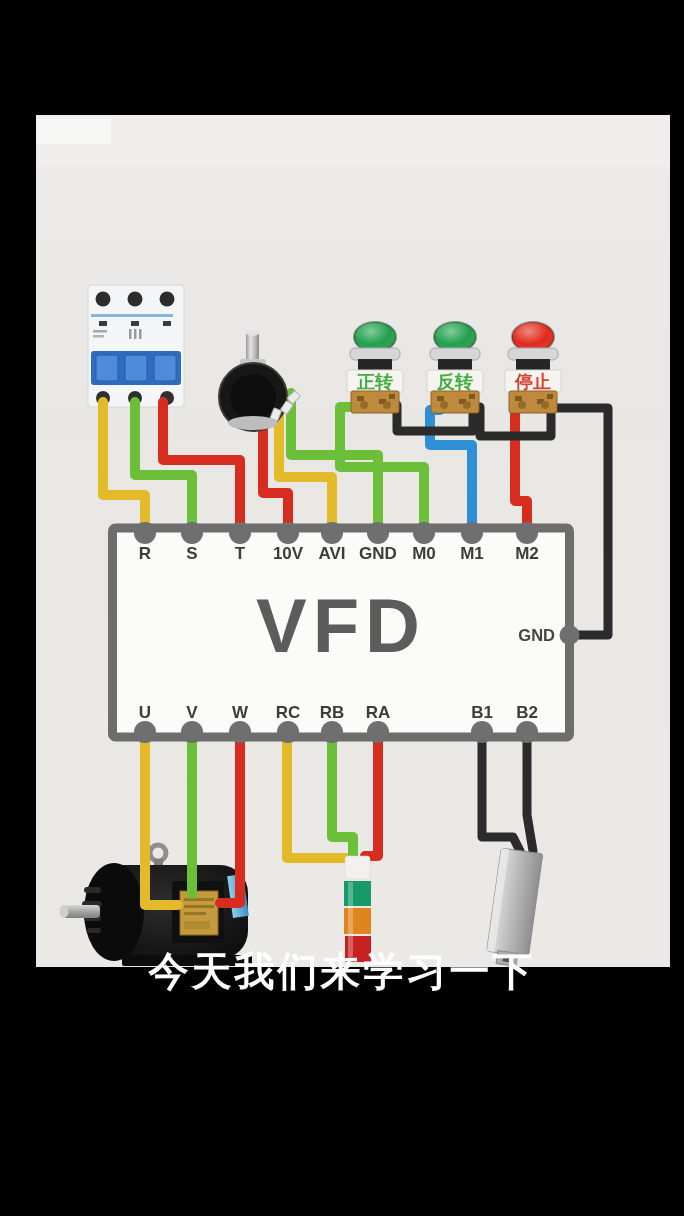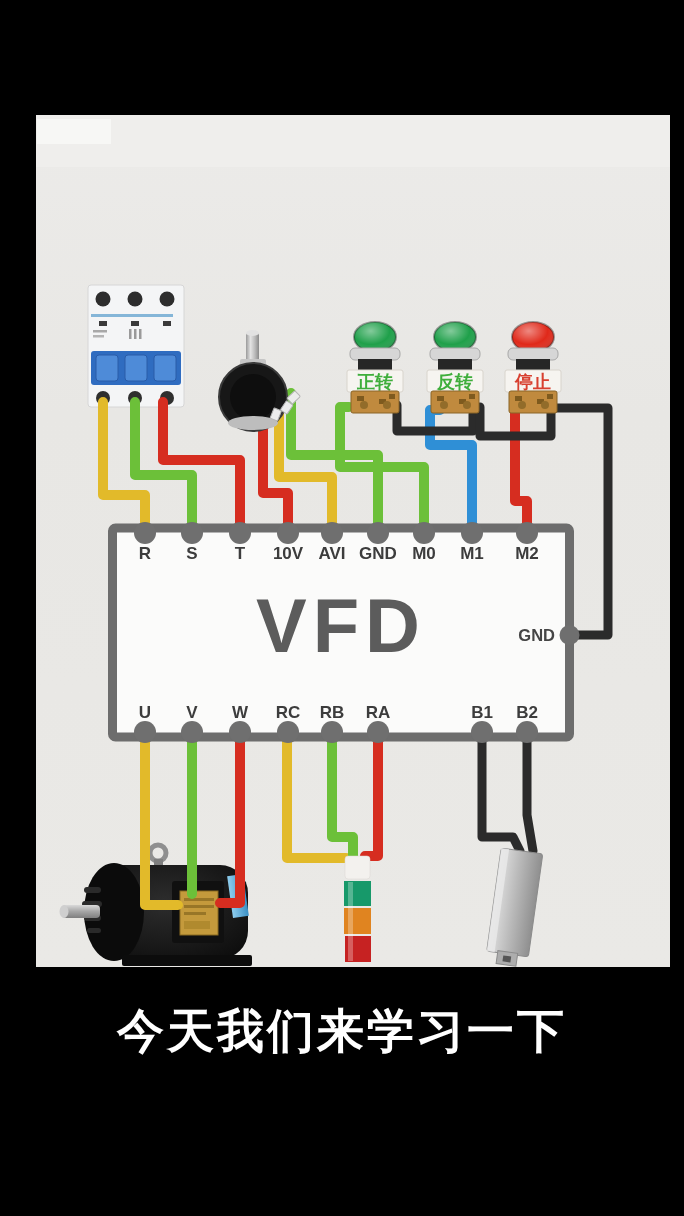--- a/index.html
+++ b/index.html
@@ -4,22 +4,22 @@
 <style>
   html,body{margin:0;padding:0;background:#000;}
   #page{position:relative;width:684px;height:1216px;background:#000;overflow:hidden;
         font-family:"Liberation Sans","DejaVu Sans",sans-serif;}
   #stage{position:absolute;left:36px;top:115px;width:634px;height:852px;
          background:linear-gradient(180deg,#ecebe9 0%,#e8e7e4 35%,#eae9e6 100%);}
   .band{position:absolute;left:0;top:0;width:634px;height:52px;background:#efeeec;}
   .patch{position:absolute;left:1px;top:4px;width:74px;height:25px;background:#f7f7f5;}
   .title{position:absolute;left:36px;top:163px;width:634px;text-align:center;
          font-size:58px;font-weight:bold;color:#4f4f4f;letter-spacing:15px;text-indent:15px;}
-  .caption{position:absolute;left:0;top:1000px;width:684px;text-align:center;
-           font-size:47px;font-weight:bold;color:#ffffff;letter-spacing:3px;}
+  .caption{position:absolute;left:0;top:944px;width:684px;text-align:center;
+           font-size:40px;font-weight:bold;color:#ffffff;letter-spacing:3px;}
   svg{position:absolute;left:0;top:0;}
   .wire{fill:none;stroke-width:10;stroke-linejoin:round;stroke-linecap:round;}
   .wireb{fill:none;stroke-width:9;stroke-linejoin:round;stroke-linecap:round;stroke:#2b2b2b;}
   .dot{fill:#6f6f6f;}
   .tlabel{font-size:17px;font-weight:bold;fill:#3c3c3c;text-anchor:middle;}
 </style>
 </head>
 <body>
 
 <div id="page">

